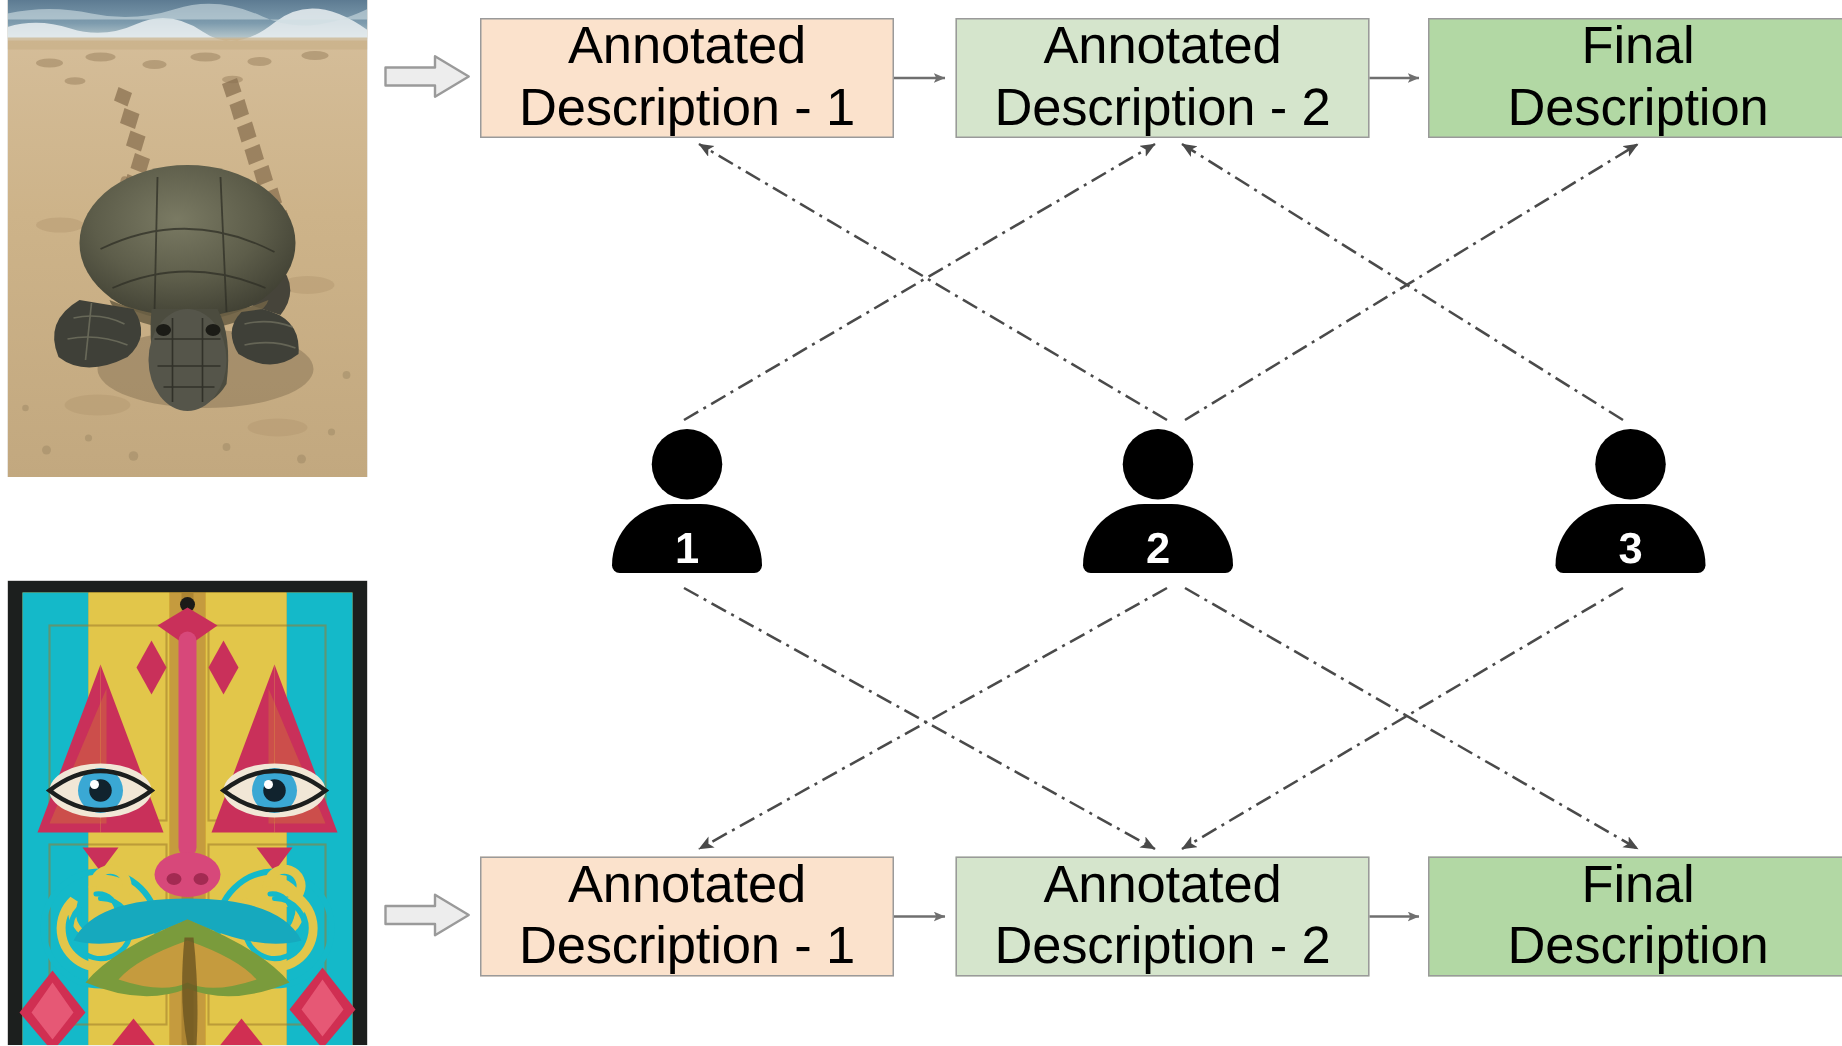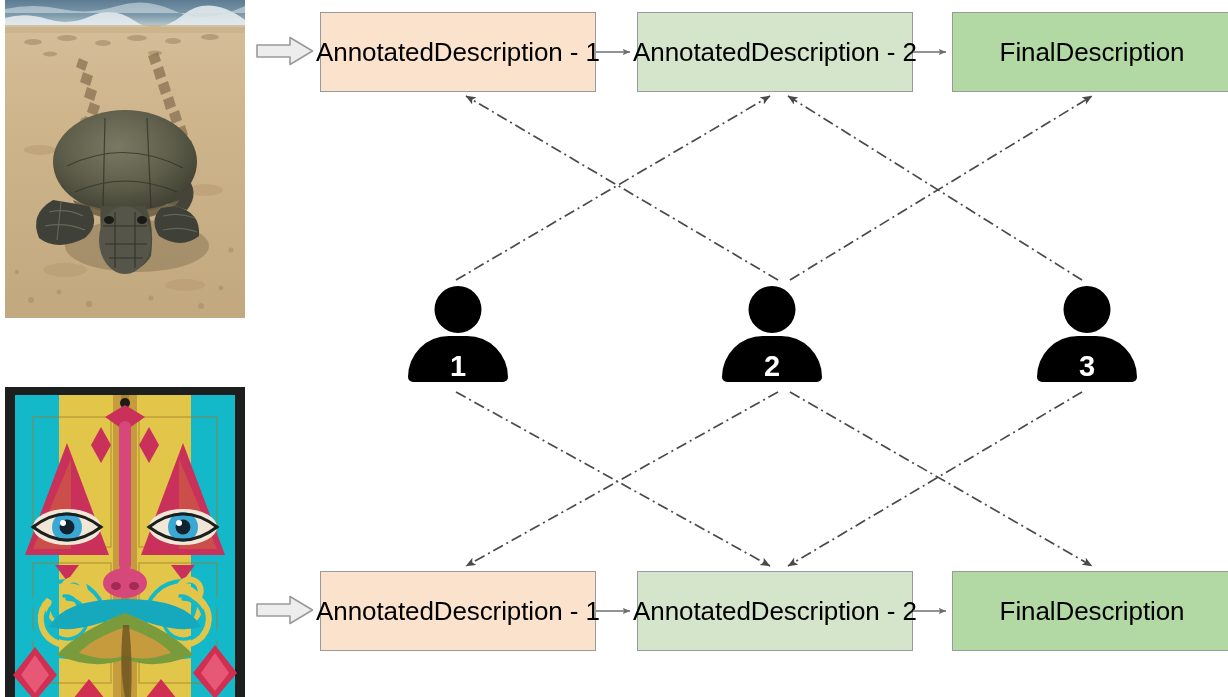--- a/index.html
+++ b/index.html
@@ -25,25 +25,25 @@
     background: #ddd;
   }
   .photo svg { display: block; width: 100%; height: 100%; }
 
   
   .stage-box {
     position: absolute;
     box-sizing: border-box;
     border: 1px solid #9a9a9a;
     display: flex;
-    flex-direction: row;
+    flex-direction: column;
     align-items: center;
     justify-content: center;
     color: #000000;
-    font-size: 26px;
+    font-size: 35px;
     line-height: 1.17;
     letter-spacing: -0.1px;
     text-align: center;
     white-space: nowrap;
   }
   .stage-box .ln { display: block; }
 
   
   .block-arrow { position: absolute; }
   .block-arrow svg { display: block; }

